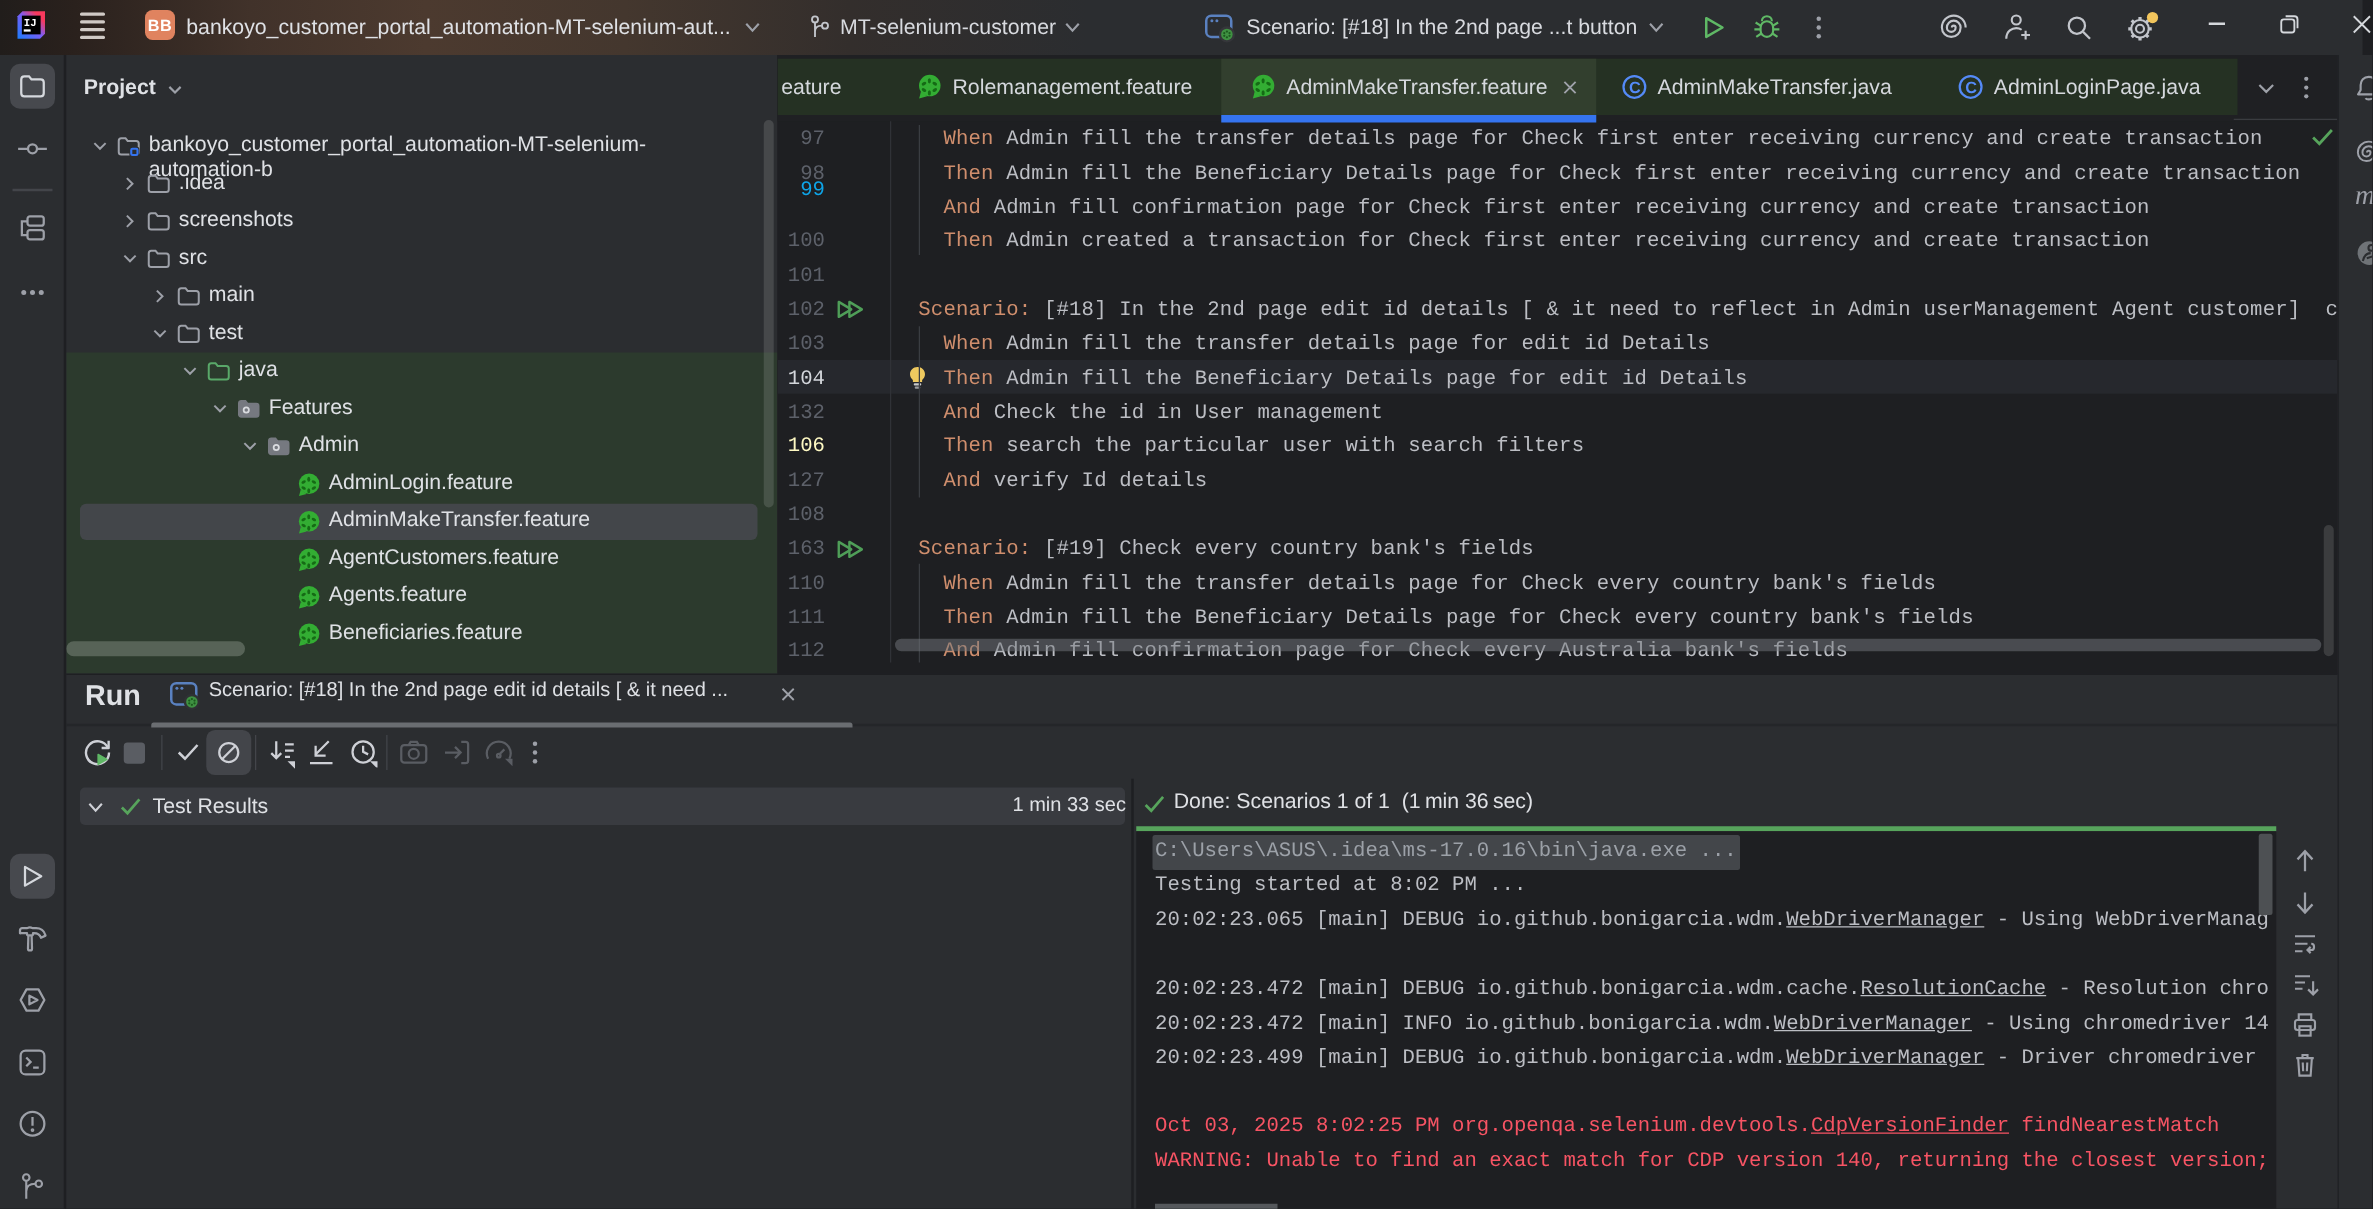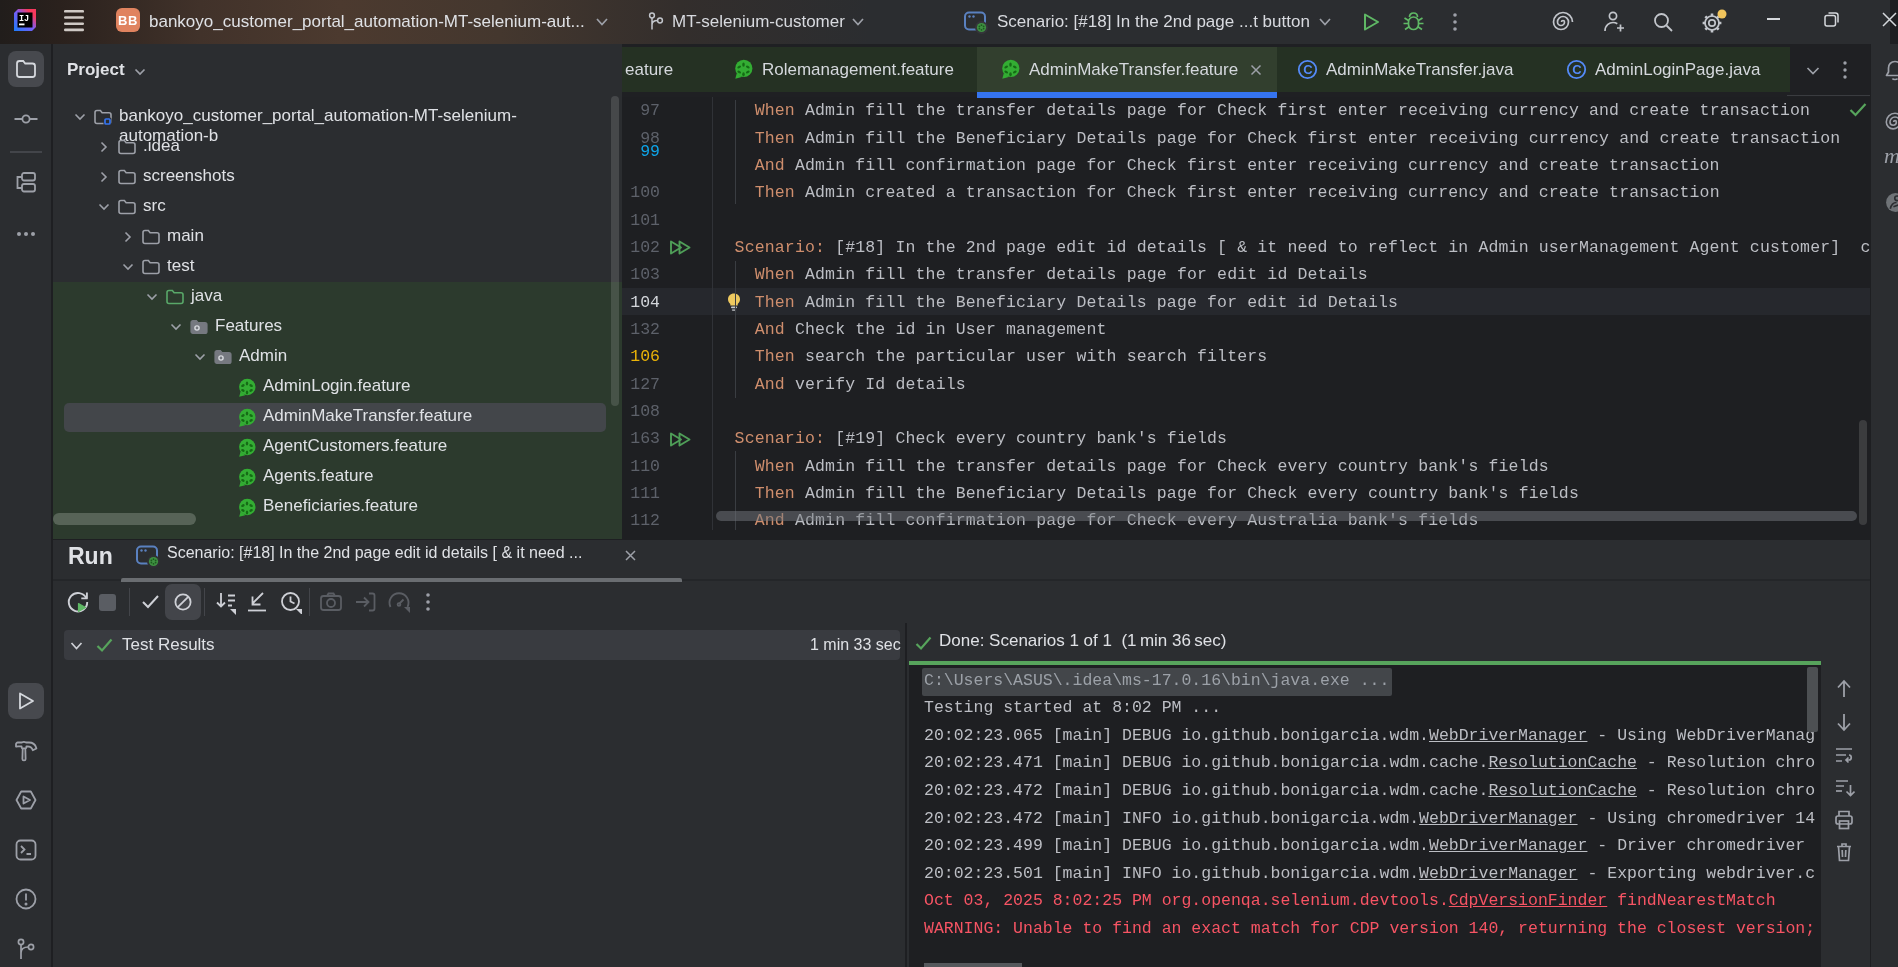--- a/index.html
+++ b/index.html
@@ -471,21 +471,21 @@
 <div class="code" style="left:92.5px;top:139.2px">&nbsp;&nbsp;&nbsp;&nbsp;<span class="kw">Then</span> Admin created a transaction for Check first enter receiving currency and create transaction</div>
 <div class="lnum" style="left:-2px;top:166.5px;color:#5d616a">101</div>
 <div class="lnum" style="left:-2px;top:193.8px;color:#5d616a">102</div>
 <div class="code" style="left:92.5px;top:193.8px">&nbsp;&nbsp;<span class="kw">Scenario:</span> [#18] In the 2nd page edit id details [ &amp; it need to reflect in Admin userManagement Agent customer]  ch</div>
 <div class="lnum" style="left:-2px;top:221.2px;color:#5d616a">103</div>
 <div class="code" style="left:92.5px;top:221.2px">&nbsp;&nbsp;&nbsp;&nbsp;<span class="kw">When</span> Admin fill the transfer details page for edit id Details</div>
 <div class="lnum" style="left:-2px;top:248.5px;color:#d3d6db">104</div>
 <div class="code" style="left:92.5px;top:248.5px">&nbsp;&nbsp;&nbsp;&nbsp;<span class="kw">Then</span> Admin fill the Beneficiary Details page for edit id Details</div>
 <div class="lnum" style="left:-2px;top:275.8px;color:#5d616a">132</div>
 <div class="code" style="left:92.5px;top:275.8px">&nbsp;&nbsp;&nbsp;&nbsp;<span class="kw">And</span> Check the id in User management</div>
-<div class="lnum" style="left:-2px;top:303.2px;color:#eab308">106</div>
+<div class="lnum" style="left:-2px;top:303.2px;color:#fef9c3">106</div>
 <div class="code" style="left:92.5px;top:303.2px">&nbsp;&nbsp;&nbsp;&nbsp;<span class="kw">Then</span> search the particular user with search filters</div>
 <div class="lnum" style="left:-2px;top:330.5px;color:#5d616a">127</div>
 <div class="code" style="left:92.5px;top:330.5px">&nbsp;&nbsp;&nbsp;&nbsp;<span class="kw">And</span> verify Id details</div>
 <div class="lnum" style="left:-2px;top:357.8px;color:#5d616a">108</div>
 <div class="lnum" style="left:-2px;top:385.2px;color:#5d616a">163</div>
 <div class="code" style="left:92.5px;top:385.2px">&nbsp;&nbsp;<span class="kw">Scenario:</span> [#19] Check every country bank's fields</div>
 <div class="lnum" style="left:-2px;top:412.5px;color:#5d616a">110</div>
 <div class="code" style="left:92.5px;top:412.5px">&nbsp;&nbsp;&nbsp;&nbsp;<span class="kw">When</span> Admin fill the transfer details page for Check every country bank's fields</div>
 <div class="lnum" style="left:-2px;top:439.8px;color:#5d616a">111</div>
 <div class="code" style="left:92.5px;top:439.8px">&nbsp;&nbsp;&nbsp;&nbsp;<span class="kw">Then</span> Admin fill the Beneficiary Details page for Check every country bank's fields</div>
@@ -642,25 +642,23 @@
   <div class="abs" style="left:861px;top:95px"><svg width="19" height="17" viewBox="0 0 19 17">
           <path d="M2.5 9 L7 13.5 L16.5 2.5" stroke="#57a45c" stroke-width="2.2" fill="none"></path>
         </svg></div>
   <div class="abs" style="left:886px;top:91px;font-size:17px;color:#dfe1e5">Done: Scenarios 1 of 1&nbsp; (1 min 36 sec)</div>
   <div class="abs" style="left:856px;top:121px;width:912px;height:3.5px;background:#57a45c"></div>
   <div class="abs" style="left:856px;top:124.5px;width:912px;height:303.5px;background:#1e1f22"></div>
   <div class="abs" style="left:869px;top:128px;width:470px;height:28px;background:#43464a;border-radius:2px"></div>
   <div class="abs mono" style="left:871px;top:130.5px;color:#9ca1a8">C:\Users\ASUS\.idea\ms-17.0.16\bin\java.exe ...</div>
 <div class="abs mono" style="left:871px;top:158.1px;color:#bcbec4">Testing started at 8:02 PM ...</div>
 <div class="abs mono" style="left:871px;top:185.7px;color:#bcbec4">20:02:23.065 [main] DEBUG io.github.bonigarcia.wdm.<span style="text-decoration:underline">WebDriverManager</span> - Using WebDriverManag</div>
-<div class="abs mono" style="left:871px;top:213.3px;color:#bcbec4">20:02:23.471 [main] DEBUG io.github.bonigarcia.wdm.cache.<span style="text-decoration:underline">ResolutionCache</span> - Resolution chro</div>
 <div class="abs mono" style="left:871px;top:240.9px;color:#bcbec4">20:02:23.472 [main] DEBUG io.github.bonigarcia.wdm.cache.<span style="text-decoration:underline">ResolutionCache</span> - Resolution chro</div>
 <div class="abs mono" style="left:871px;top:268.5px;color:#bcbec4">20:02:23.472 [main] INFO io.github.bonigarcia.wdm.<span style="text-decoration:underline">WebDriverManager</span> - Using chromedriver 14</div>
 <div class="abs mono" style="left:871px;top:296.1px;color:#bcbec4">20:02:23.499 [main] DEBUG io.github.bonigarcia.wdm.<span style="text-decoration:underline">WebDriverManager</span> - Driver chromedriver</div>
-<div class="abs mono" style="left:871px;top:323.7px;color:#bcbec4">20:02:23.501 [main] INFO io.github.bonigarcia.wdm.<span style="text-decoration:underline">WebDriverManager</span> - Exporting webdriver.c</div>
 <div class="abs mono" style="left:871px;top:351.3px;color:#f75464">Oct 03, 2025 8:02:25 PM org.openqa.selenium.devtools.<span style="text-decoration:underline">CdpVersionFinder</span> findNearestMatch</div>
 <div class="abs mono" style="left:871px;top:378.9px;color:#f75464">WARNING: Unable to find an exact match for CDP version 140, returning the closest version;</div>
   <div class="abs" style="left:1754px;top:127px;width:11px;height:65px;background:#4d5053;border-radius:2px"></div>
   <div class="abs" style="left:871px;top:423px;width:98px;height:5px;background:#55585c"></div>
   <svg class="abs" style="left:1780px;top:138px" width="22" height="22" viewBox="0 0 22 22">
         <g fill="none" stroke="#9da0a8" stroke-width="1.8">
           <path d="M11 19 L11 3.5 M5 9.5 L11 3 L17 9.5"></path>
         </g>
       </svg>
 <svg class="abs" style="left:1780px;top:171px" width="22" height="22" viewBox="0 0 22 22">

